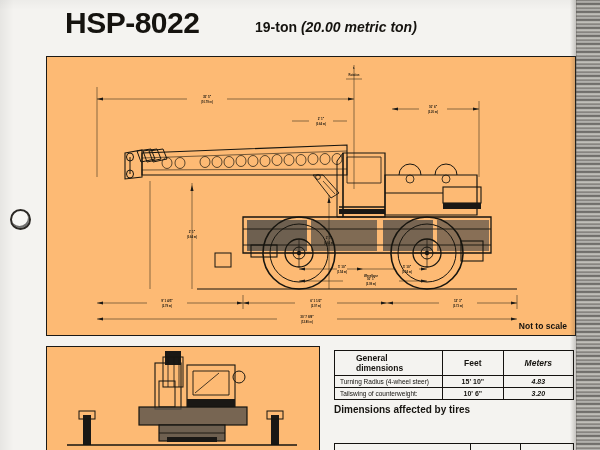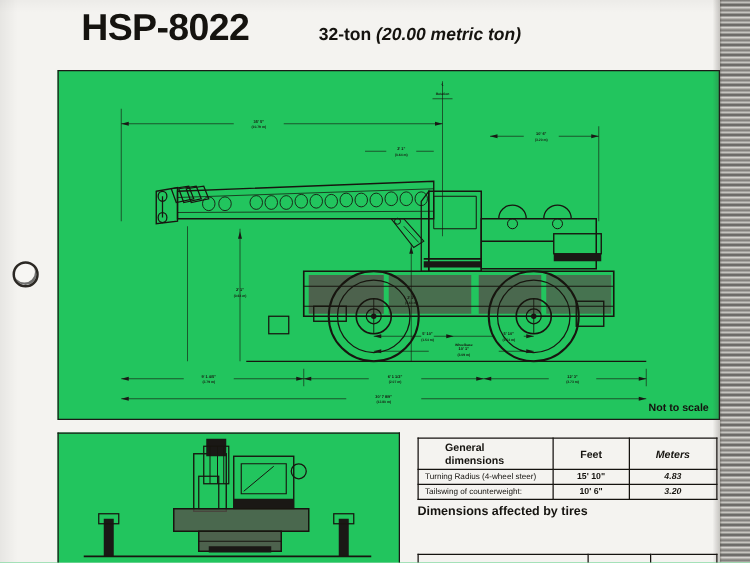--- a/index.html
+++ b/index.html
@@ -51,21 +51,21 @@
     border-radius:50%;
     border:2px solid #2b2824;
     background:#f7f6f3;
     box-shadow:inset -1px -2px 0 rgba(0,0,0,.55);
   }
 
   
   .panel{
     position:absolute;
     border:1.5px solid #1b1916;
-    background:#22c55e;
+    background:#fdba74;
   }
   #panel-elevation{left:46px;top:56px;width:528px;height:278px;}
   #panel-frontview{left:46px;top:346px;width:272px;height:104px;border-bottom:none;}
 
   .not-to-scale{
     position:absolute;right:8px;bottom:4px;
     font-size:8.5px;font-weight:bold;
   }
 
   
@@ -103,21 +103,21 @@
   .tiny{font-size:3.1px;font-family:"Liberation Sans",sans-serif;font-weight:bold;fill:#17150f;text-anchor:middle;}
   .tiny2{font-size:2.7px;font-family:"Liberation Sans",sans-serif;font-weight:bold;fill:#17150f;text-anchor:middle;}
 </style>
 </head>
 <body>
 
 <div class="paper"></div>
 
 <div class="model">HSP-8022</div>
 <div class="cap-line">
-  <span>32-ton</span>
+  <span>19-ton</span>
   <span class="metric">(20.00 metric ton)</span>
 </div>
 
 <div class="punch"></div>
 
 <div class="panel" id="panel-elevation">
   <svg width="525" height="275" viewBox="0 0 525 275">
 
     <g>
       <line class="dim" x1="307" y1="8" x2="307" y2="132"></line>

